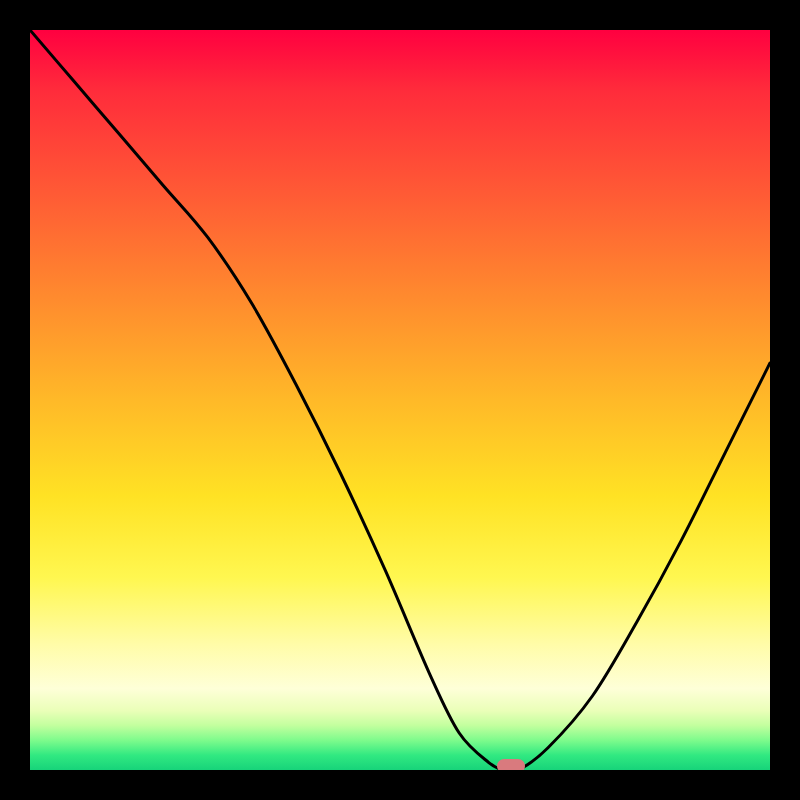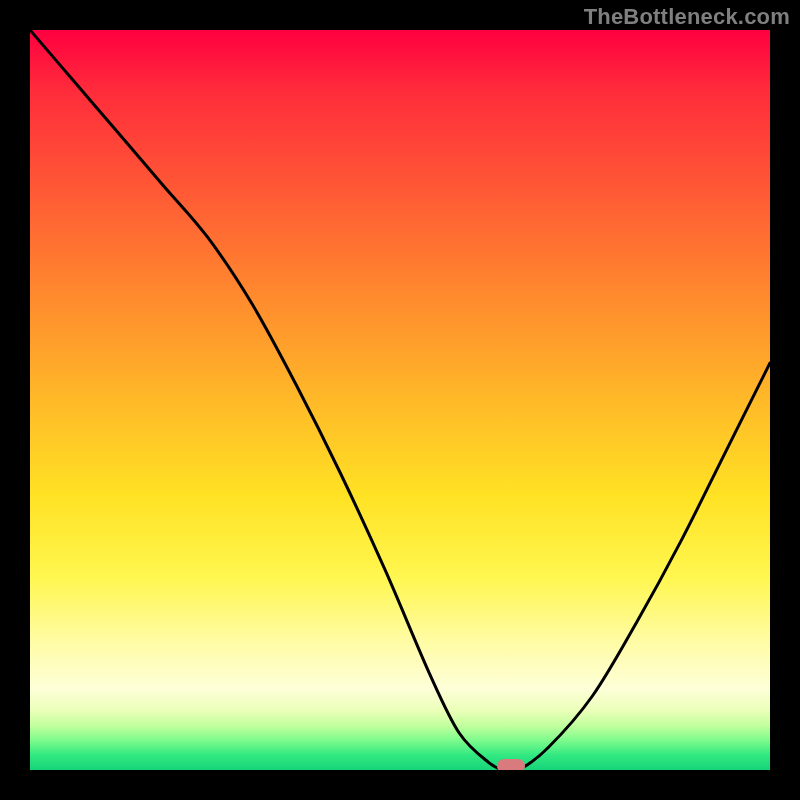--- a/index.html
+++ b/index.html
@@ -70,21 +70,20 @@
     border-radius: 7px;
     background: #d97a7e;
     transform: translate(-50%, -50%);
     z-index: 5;
   }
 </style>
 </head>
 <body>
 
 <div class="frame">
-  <div class="watermark">TheBottleneck.com</div>
 
   <div class="plot-area">
     <div class="gradient"></div>
 
     <svg class="curve" viewBox="0 0 740 740" preserveAspectRatio="none">
       <path fill="none" stroke="#000" stroke-width="3" stroke-linecap="round" stroke-linejoin="round" d="M 0.00 0.00 C 7.40 8.63, 29.60 34.53, 44.40 51.80 C 59.20 69.07, 74.00 86.33, 88.80 103.60 C 103.60 120.87, 118.40 138.13, 133.20 155.40 C 148.00 172.67, 162.80 187.47, 177.60 207.20 C 192.40 226.93, 207.20 249.13, 222.00 273.80 C 236.80 298.47, 251.60 326.83, 266.40 355.20 C 281.20 383.57, 296.00 413.17, 310.80 444.00 C 325.60 474.83, 340.40 506.90, 355.20 540.20 C 370.00 573.50, 387.27 616.67, 399.60 643.80 C 411.93 670.93, 419.33 688.20, 429.20 703.00 C 439.07 717.80, 451.40 726.43, 458.80 732.60 C 466.20 738.77, 468.67 738.77, 473.60 740.00 C 478.53 741.23, 481.00 743.70, 488.40 740.00 C 495.80 736.30, 505.67 730.13, 518.00 717.80 C 530.33 705.47, 547.60 686.97, 562.40 666.00 C 577.20 645.03, 592.00 617.90, 606.80 592.00 C 621.60 566.10, 636.40 538.97, 651.20 510.60 C 666.00 482.23, 680.80 451.40, 695.60 421.80 C 710.40 392.20, 732.60 347.80, 740.00 333.00" id="curve-path"></path>
     </svg>
 
     <div class="marker" id="marker" style="left: 481px; top: 736px; background: rgb(217, 122, 126);"></div>
   </div>

